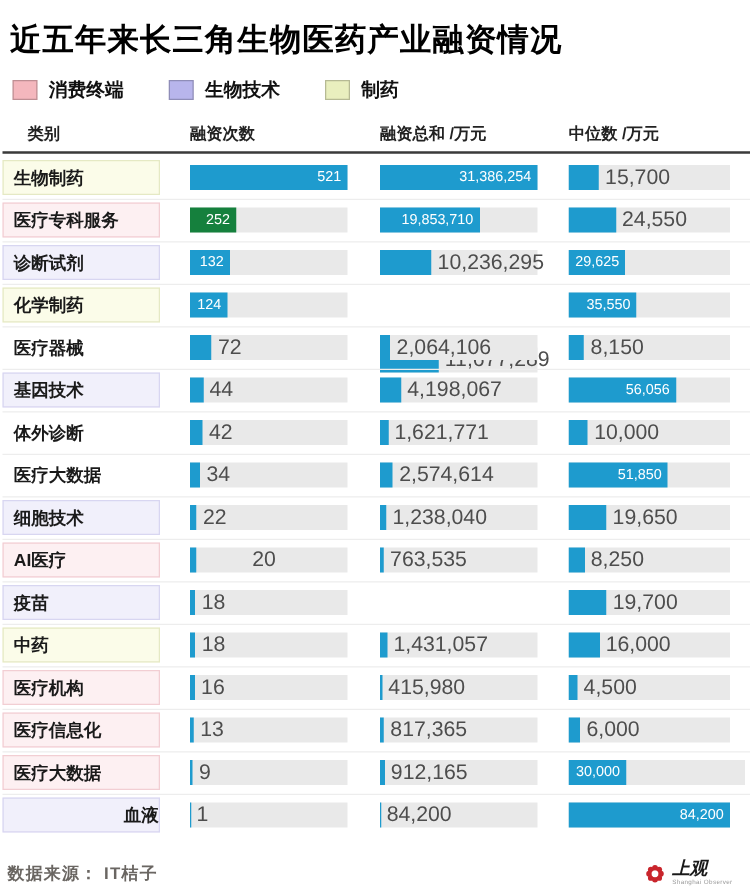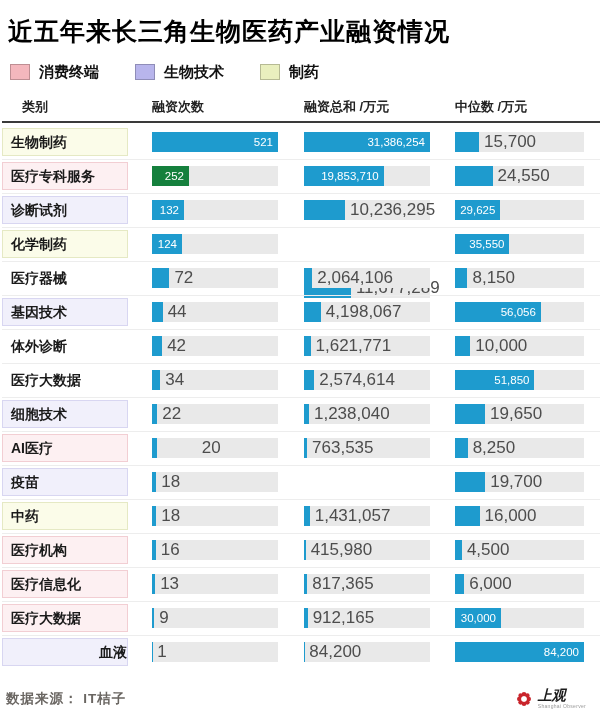--- a/index.html
+++ b/index.html
@@ -282,21 +282,21 @@
       <div class="row">
         <div class="cat" style="background: rgb(253, 240, 242); border-color: rgb(242, 206, 211);">医疗大数据</div>
         <div class="track" style="left: 150px; width: 126px; background: rgb(233, 233, 233);">
           <span class="vo" style="left: 7.17658px;">9</span>
           <div class="bar" style="width: 2.17658px; background: rgb(30, 155, 206);"></div>
         </div>
         <div class="track" style="left: 302px; width: 126px; background: rgb(233, 233, 233);">
           <span class="vo" style="left: 8.66188px;">912,165</span>
           <div class="bar" style="width: 3.66188px; background: rgb(30, 155, 206);"></div>
         </div>
-        <div class="track" style="left: 453px; width: 129px; background: rgb(233, 233, 233);">
+        <div class="track" style="left: 453px; width: 129px; background: rgb(233, 233, 233); padding-left: 12px;">
           <div class="bar" style="width: 45.962px; background: rgb(30, 155, 206);">
             <span class="vi">30,000</span>
           </div>
         </div>
       </div>
       <div class="row">
         <div class="cat" style="background: rgb(241, 240, 251); border-color: rgb(216, 214, 241); text-align: right;">血液</div>
         <div class="track" style="left: 150px; width: 126px; background: rgb(233, 233, 233);">
           <span class="vo" style="left: 5.24184px;">1</span>
           <div class="bar" style="width: 0.241843px; background: rgb(30, 155, 206);"></div>

